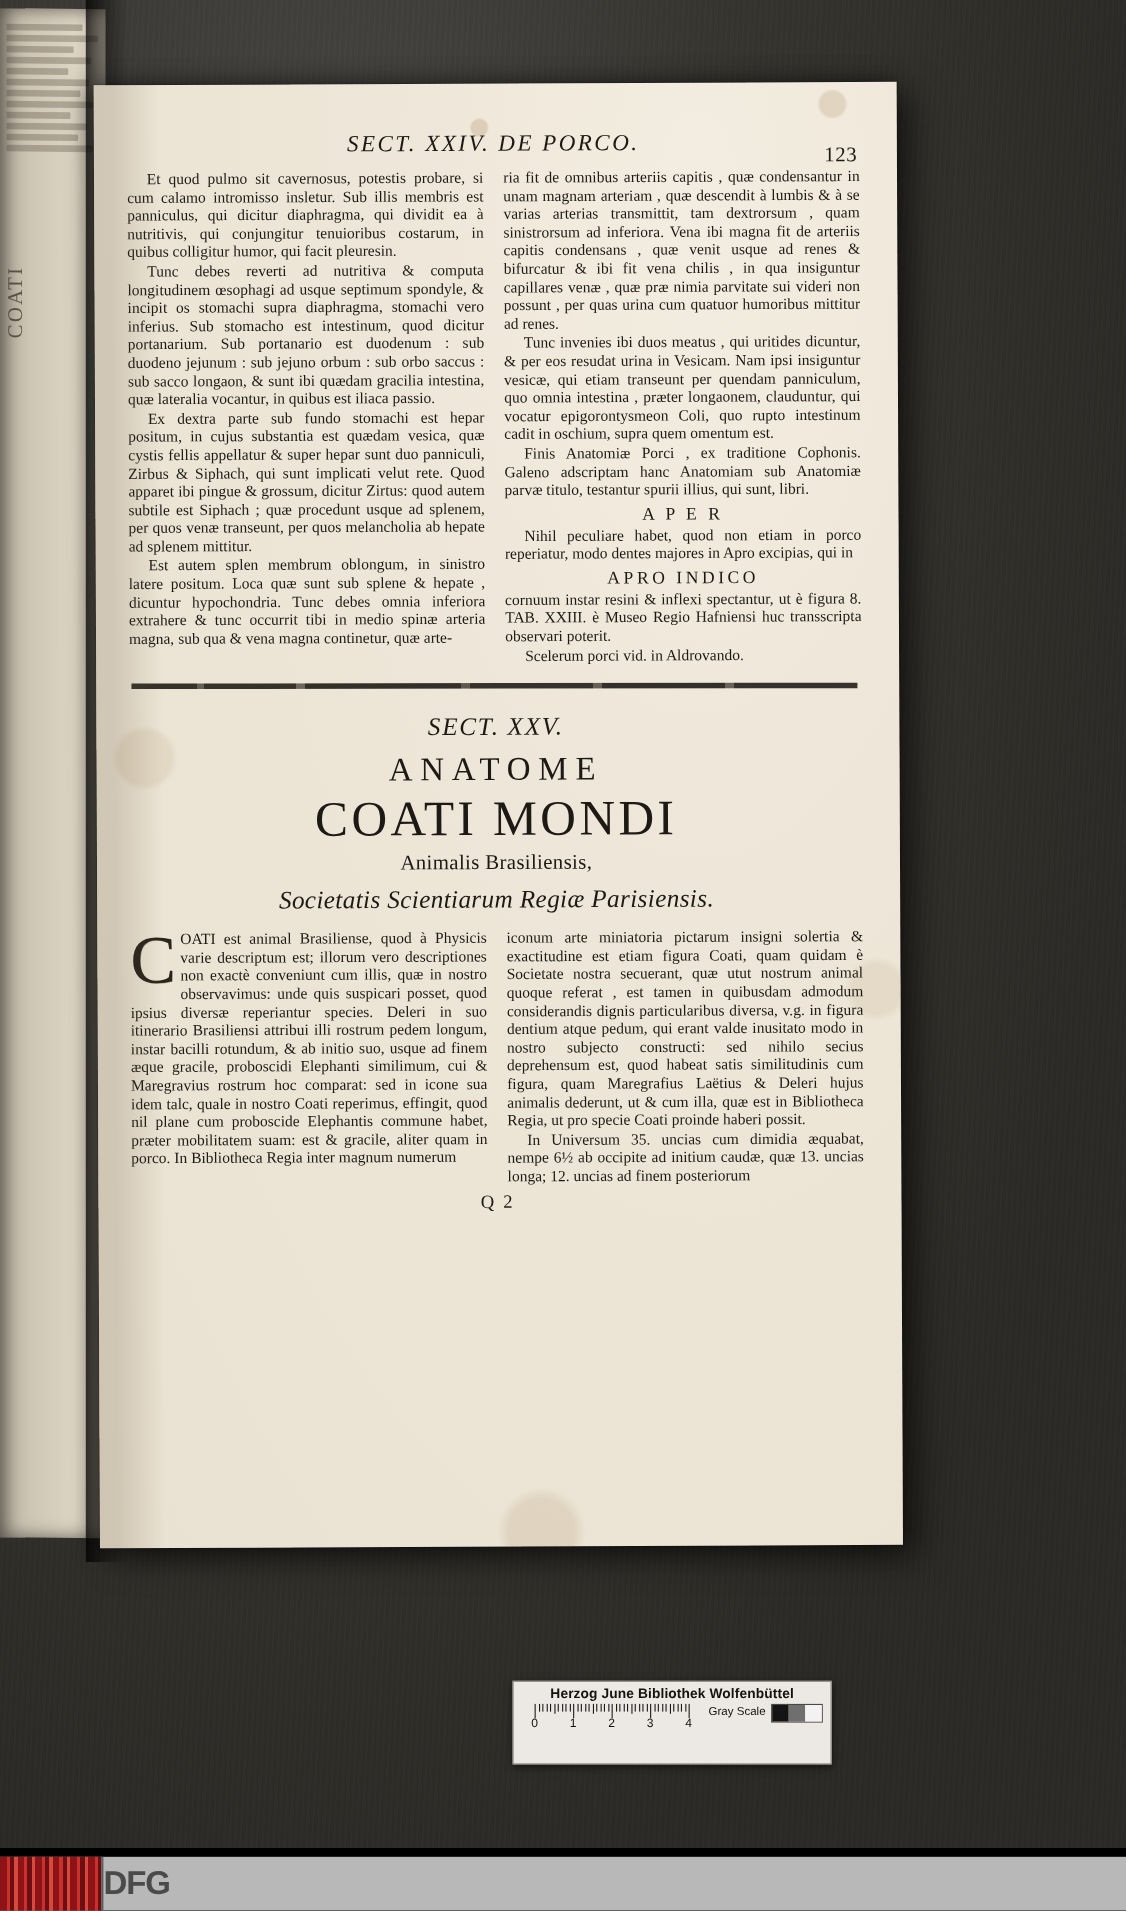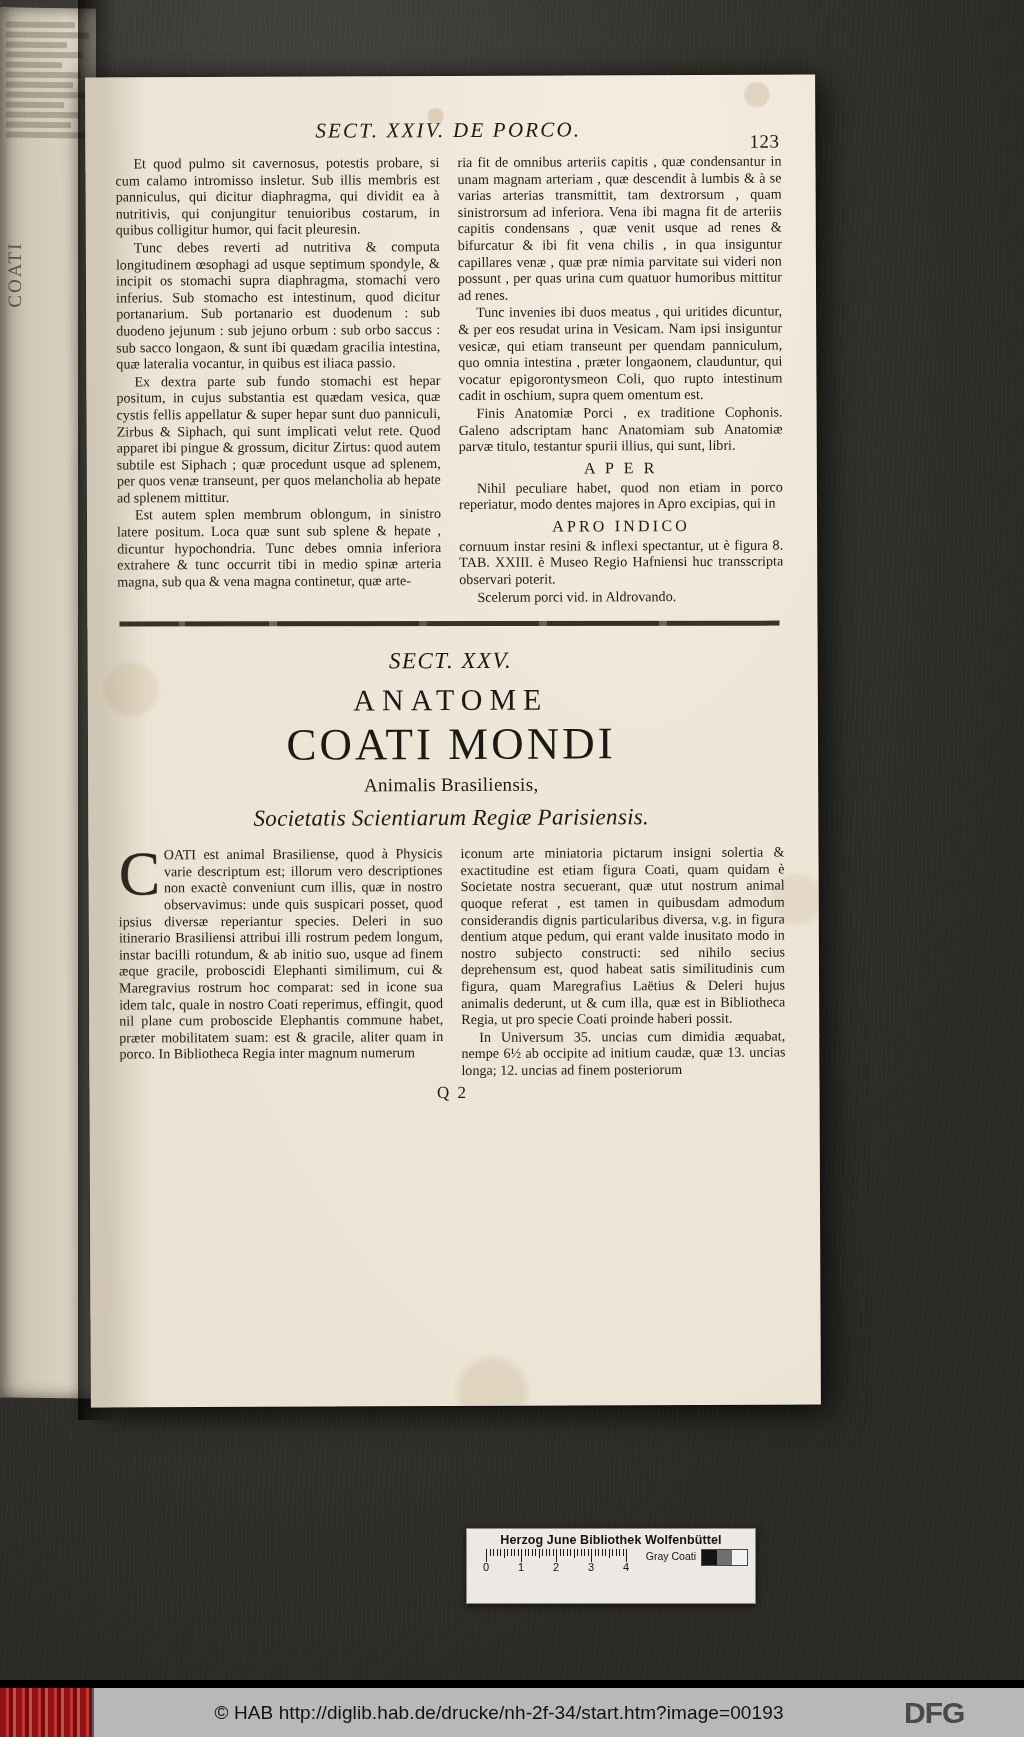--- a/index.html
+++ b/index.html
@@ -454,26 +454,25 @@
           <div class="tick" style="left: 152px; height: 13px;"></div>
         </div>
       <div class="nums" id="ruler-nums">
           <div class="num" style="left: 12px;">0</div>
           <div class="num" style="left: 47px;">1</div>
           <div class="num" style="left: 82px;">2</div>
           <div class="num" style="left: 117px;">3</div>
           <div class="num" style="left: 152px;">4</div>
         </div>
     </div>
-    <div class="gs-label">Gray Coati</div>
+    <div class="gs-label">Gray Scale</div>
     <div class="gs-patches">
       <i style="background:#141414"></i>
       <i style="background:#6f6f6f"></i>
       <i style="background:#f2f2f2"></i>
     </div>
   </div>
 </div>
 
 <div id="bottom-bar">
   <div id="film-strip"></div>
-  <div id="bottom-url">© HAB http://diglib.hab.de/drucke/nh-2f-34/start.htm?image=00193</div>
   <div id="dfg-logo">DFG</div>
 </div>
 
 </body></html>

